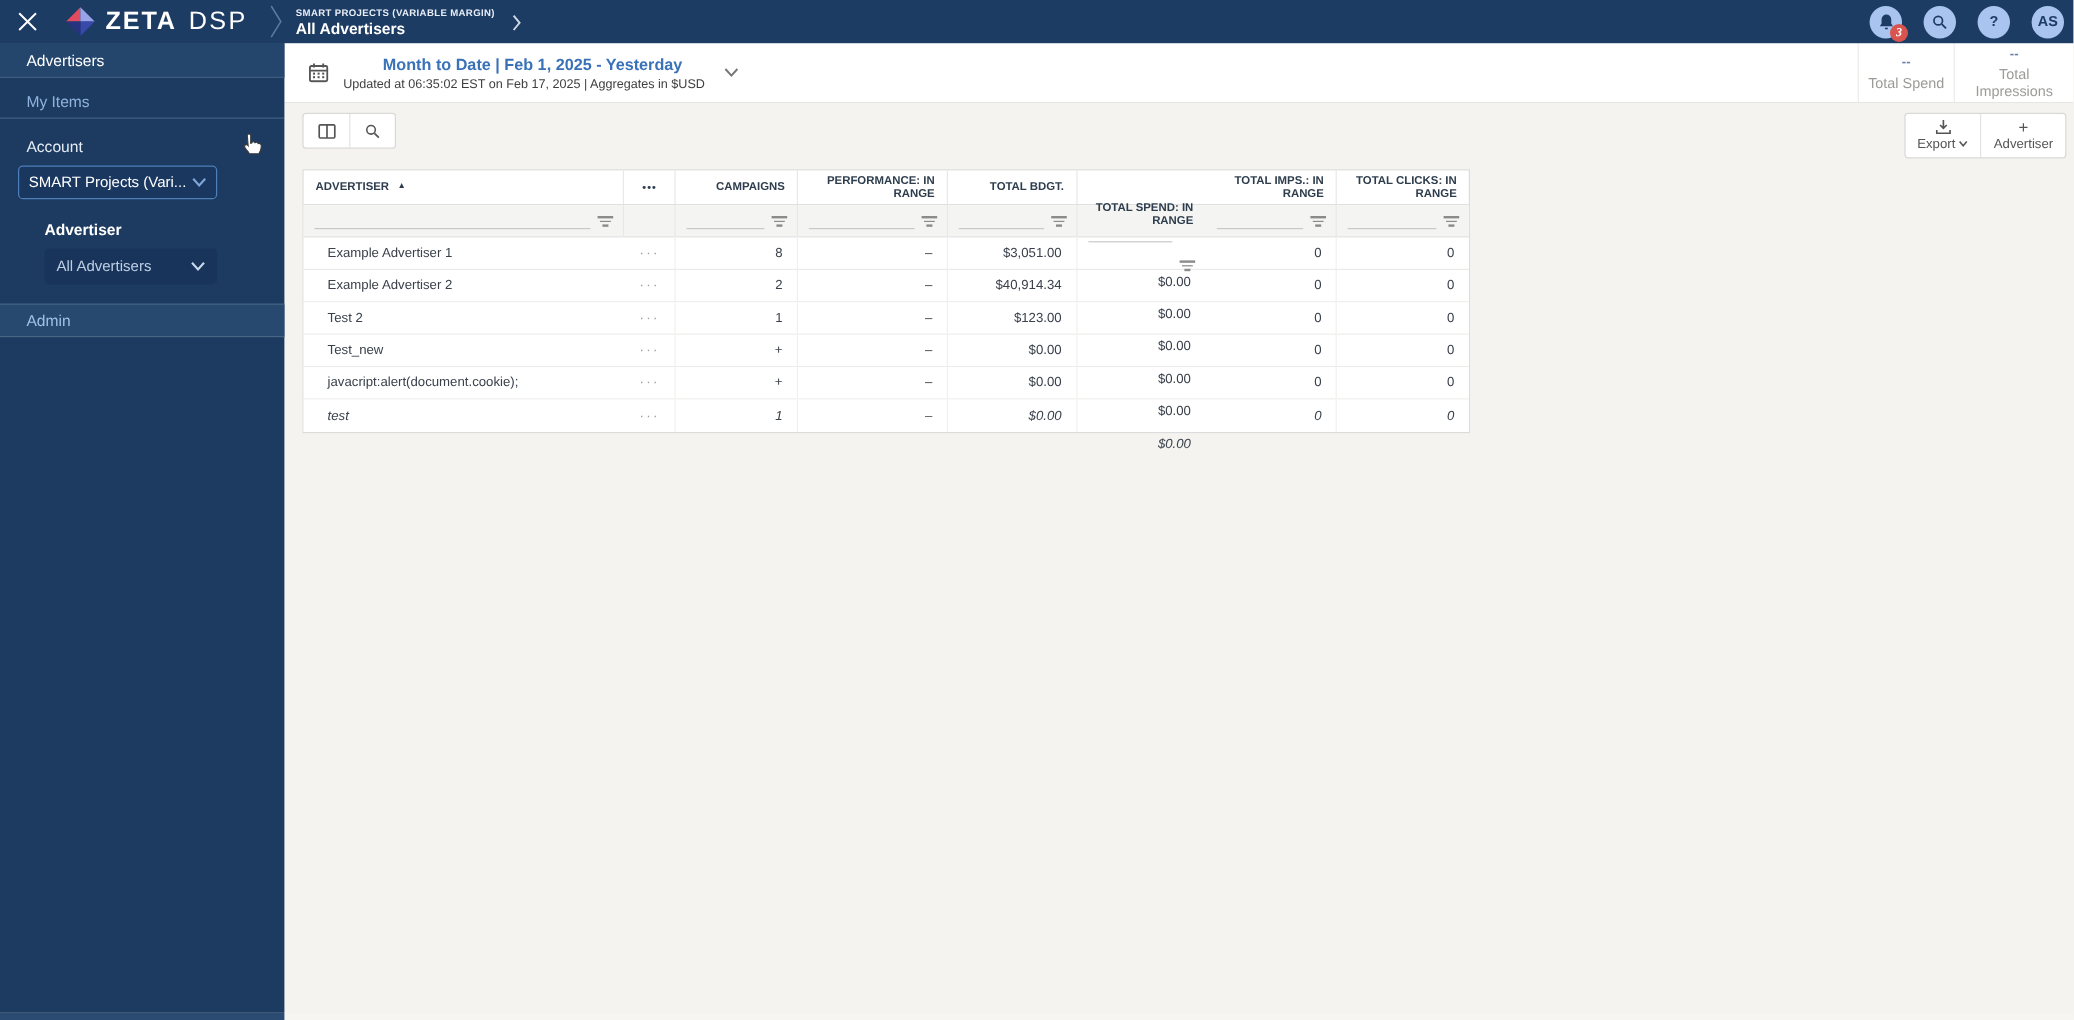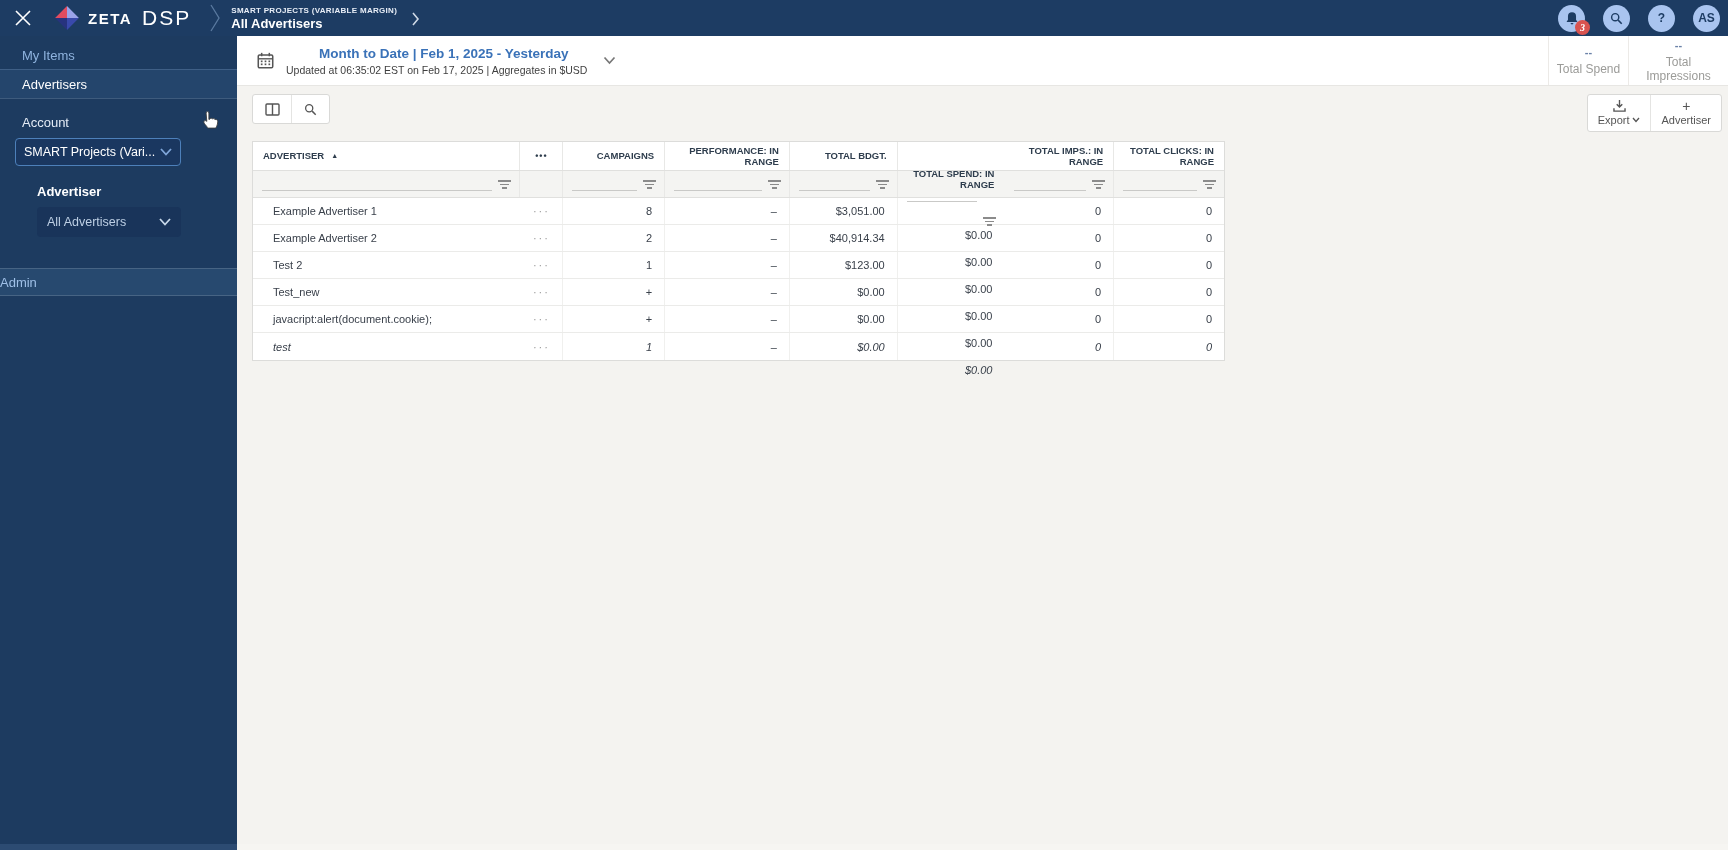--- a/index.html
+++ b/index.html
@@ -3,21 +3,21 @@
 <meta charset="utf-8">
 <style>
   * { margin:0; padding:0; box-sizing:border-box; }
   html,body { width:1728px; height:850px; overflow:hidden; }
   body { font-family:"Liberation Sans", sans-serif; position:relative; background:#f4f3f0; }
 
   
   .topbar { position:absolute; top:0; left:0; width:100%; height:36px; background:#1d3c63; display:flex; align-items:center; z-index:10; }
   .close-x { margin-left:14px; width:18px; height:18px; cursor:pointer; }
   .logo-wrap { display:flex; align-items:center; margin-left:22px; }
-  .brand { color:#fff; font-size:15px; font-weight:bold; letter-spacing:1.5px; margin-left:8px;text-align:right; }
+  .brand { color:#fff; font-size:21px; font-weight:bold; letter-spacing:1.5px; margin-left:8px;text-align:right; }
   .brand-suffix { color:#fff; font-size:21px; font-weight:400; letter-spacing:2px; margin-left:10px; }
   .bc-sep { margin-left:18px; }
   .breadcrumb { margin-left:10px; display:flex; flex-direction:column; justify-content:center; }
   .bc-top { color:#e8eef7; font-size:8px; letter-spacing:0.3px; font-weight:bold; }
   .bc-main { color:#fff; font-size:13px; font-weight:bold; margin-top:1px; }
   .bc-chev { margin-left:14px; margin-top:2px; }
   .top-icons { margin-left:auto; margin-right:8px; display:flex; align-items:center; gap:18px; }
   .circle-btn { position:relative; width:27px; height:27px; border-radius:50%; background:#a9c4ef; display:flex; align-items:center; justify-content:center; color:#1d3c63; font-weight:bold; font-size:12px; cursor:pointer; }
   .badge { position:absolute; right:-5px; bottom:-3px; width:15px; height:15px; border-radius:50%; background:#d9534f; color:#fff; font-size:10px; font-style:italic; font-family:"Liberation Serif", serif; display:flex; align-items:center; justify-content:center; }
 
@@ -26,21 +26,21 @@
   .side-row { height:29px; display:flex; align-items:center; padding-left:22px; font-size:13px; cursor:pointer; }
   .side-myitems { color:#8fb3de; border-bottom:1px solid rgba(143,179,222,0.3); margin-top:5px; }
   .side-advertisers { color:#ffffff; background:#24456c; border-bottom:1px solid rgba(255,255,255,0.12); }
   .acct-label { color:#e4ecf6; font-size:13px; margin:16px 0 0 22px; }
   .select-box { display:flex; align-items:center; justify-content:space-between; cursor:pointer; border-radius:4px; }
   .acct-select { width:166px; height:28px; margin:8px 0 0 15px; border:1px solid #4d80ba; background:#1a3760; padding:0 8px; }
   .acct-select .sel-text { color:#fff; font-size:12.5px; white-space:nowrap; overflow:hidden; }
   .adv-label { color:#ffffff; font-size:13px; font-weight:bold; margin:18px 0 0 37px; }
   .adv-select { width:144px; height:30px; margin:8px 0 0 37px; background:#19345a; padding:0 10px; }
   .adv-select .sel-text { color:#bdcfe4; font-size:12.5px; }
-  .side-admin { margin-top:31px; height:28px; display:flex; align-items:center; background:#27496f; border-top:1px solid rgba(255,255,255,0.15); border-bottom:1px solid rgba(255,255,255,0.15); color:#9fc0e8; font-size:13px; cursor:pointer; }
+  .side-admin { margin-top:16px; height:28px; display:flex; align-items:center; padding-left:22px; background:#27496f; border-top:1px solid rgba(255,255,255,0.15); border-bottom:1px solid rgba(255,255,255,0.15); color:#9fc0e8; font-size:13px; cursor:pointer; }
 
   
   .main { position:absolute; left:237px; top:36px; right:0; bottom:6px; background:#f4f3f0; }
   .date-header { height:50px; background:#fff; border-bottom:1px solid #e7e6e3; display:flex; align-items:center; }
   .dh-left { display:flex; align-items:center; margin-left:20px; cursor:pointer; }
   .dh-text { margin-left:12px; }
   .dh-title { color:#3a72b8; font-size:13.5px; font-weight:bold;padding-left:33px; }
   .dh-sub { color:#3f3f3f; font-size:10.5px; margin-top:3px; }
   .dh-chev { margin-left:16px; }
   .metrics { margin-left:auto; display:flex; height:100%; }
@@ -139,25 +139,25 @@
     <div class="circle-btn">
       <span>?</span>
     </div>
     <div class="circle-btn">
       <span>AS</span>
     </div>
   </div>
 </div>
 
 <div class="sidebar">
+  <div class="side-row side-advertisers">
+    <span>Advertisers</span>
+  </div>
   <div class="side-row side-myitems">
     <span>My Items</span>
-  </div>
-  <div class="side-row side-advertisers">
-    <span>Advertisers</span>
   </div>
 
   <div class="acct-label">Account</div>
   <div class="select-box acct-select">
     <span class="sel-text">SMART Projects (Vari...</span>
     <svg width="12" height="8" viewBox="0 0 12 8">
         <polyline points="1,1 6,6.5 11,1" stroke="#7fa6d9" stroke-width="1.8" fill="none"></polyline>
       </svg>
   </div>
 

